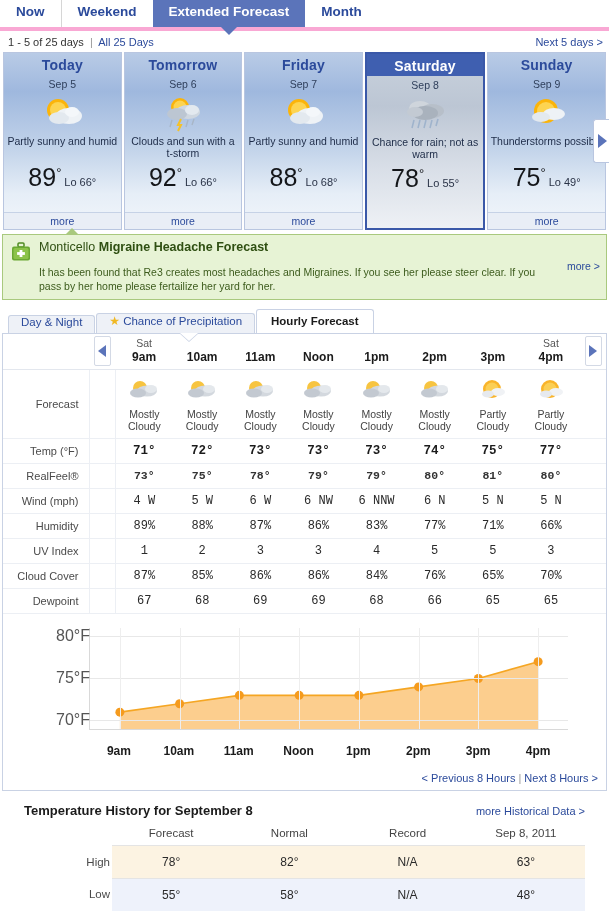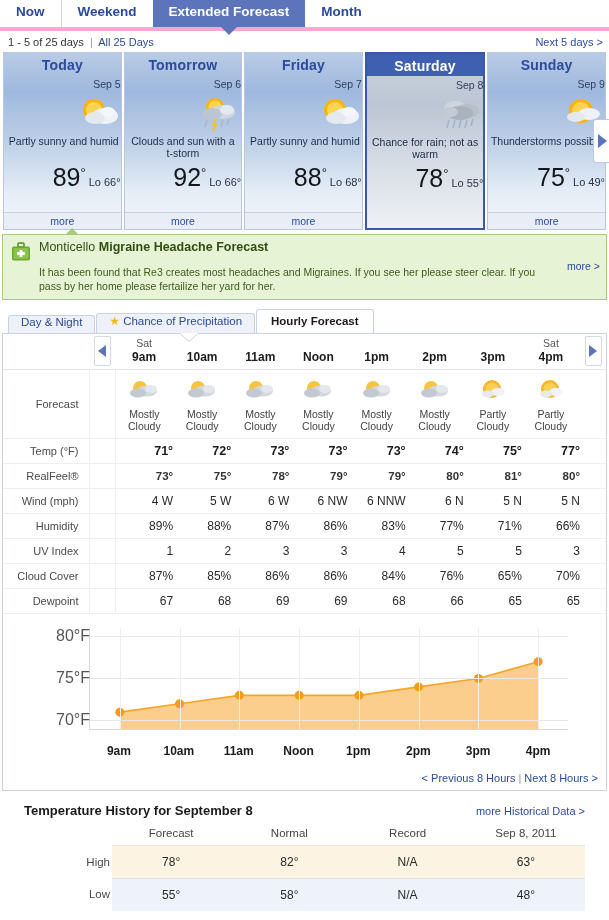--- a/index.html
+++ b/index.html
@@ -71,21 +71,21 @@
     display: flex;
     gap: 2px;
   }
   .card {
     flex: 1;
     position: relative;
     border: 1px solid #b9c6e0;
     background: linear-gradient(#b9cbe6 0%, #9fb8de 22%, #c3d4ea 55%, #e6eef7 80%, #f2f6fb 100%);
     display: flex;
     flex-direction: column;
-    align-items: flex-end;
+    align-items: center;
     overflow: hidden;
   }
   .card.selected {
     border: 2px solid #3a58a8;
   }
   .card-day {
     width: 100%;
     text-align: center;
     font-size: 14px;
     font-weight: bold;
@@ -293,21 +293,21 @@
     cursor: pointer;
   }
   td.rowlabel {
     text-align: right;
     padding: 6px 10px 6px 0;
     font-size: 11px;
     color: #4a4a4a;
     border-right: 1px solid #eceff4;
     white-space: nowrap;
   }
-  td.val { text-align: right; font-size: 12px; color: #2a2a2a; padding: 4px 0; }
+  td.val { text-align: center; font-size: 12px; color: #2a2a2a; padding: 4px 0; font-family: Liberation Mono, monospace; }
   td.val.bold { font-weight: bold; font-size: 12.5px; color: #1b1b1b; }
   td.val.semi { font-weight: bold; font-size: 11.5px; color: #333; }
   td.fc {
     text-align: center;
     padding: 4px 0 5px;
     vertical-align: top;
   }
   .fc-icon { height: 32px; display:flex; align-items:center; justify-content:center; }
   .fc-text { font-size: 10.5px; color: #444; line-height: 1.18; margin-top: 2px; }
   td.spacercell { border-right: 1px solid #eceff4; border-bottom: 1px solid #eceff4; }

